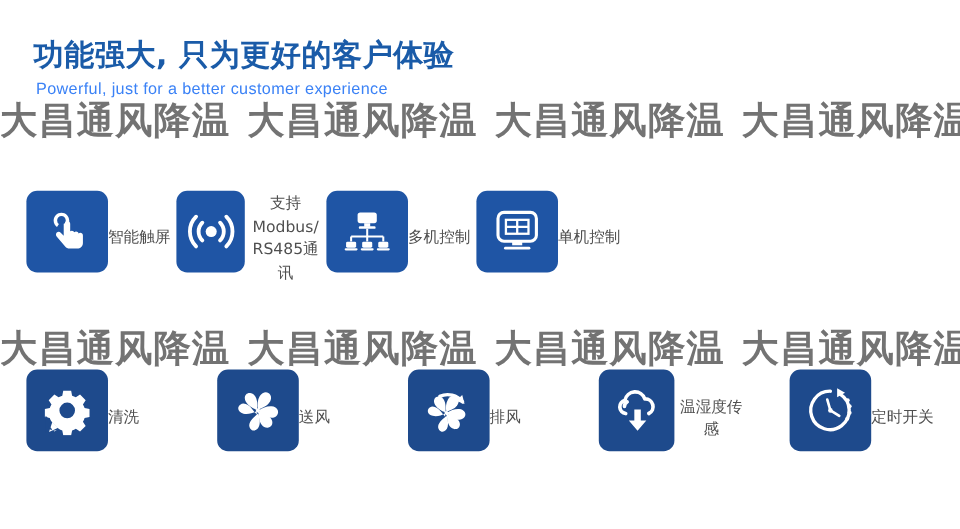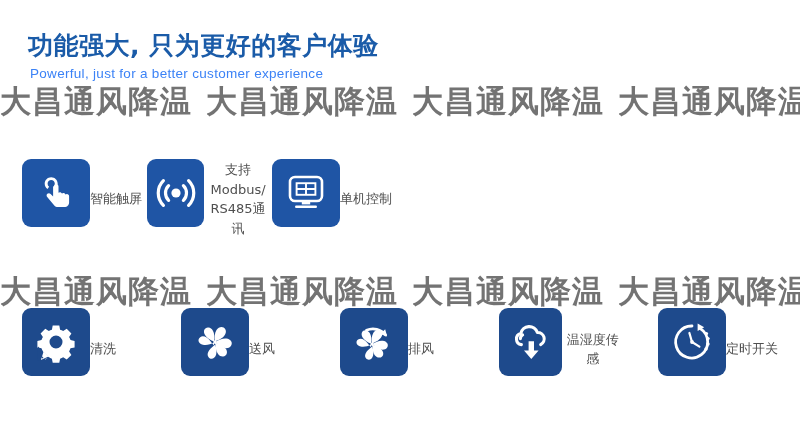--- a/index.html
+++ b/index.html
@@ -172,20 +172,37 @@
             <path d="M29.4 12.6a10.4 10.4 0 0 1 0 14.8" stroke="#ffffff" stroke-width="3.2" fill="none" stroke-linecap="round"></path>
             <path d="M14.6 12.6a10.4 10.4 0 0 0 0 14.8" stroke="#ffffff" stroke-width="3.2" fill="none" stroke-linecap="round"></path>
             <path d="M34.6 7.6a17.5 17.5 0 0 1 0 24.8" stroke="#ffffff" stroke-width="3.2" fill="none" stroke-linecap="round"></path>
             <path d="M9.4 7.6a17.5 17.5 0 0 0 0 24.8" stroke="#ffffff" stroke-width="3.2" fill="none" stroke-linecap="round"></path>
           </svg>
         </div>
         <div class="feature-label">支持Modbus/
 RS485通讯</div>
       </div>
 
+      <div class="feature-cell">
+        <div class="tile">
+          <svg width="42" height="40" viewBox="0 0 42 40">
+            <rect x="13" y="4" width="16" height="9" rx="2.2" fill="#ffffff"></rect>
+            <rect x="18.5" y="13" width="5" height="3" fill="#ffffff"></rect>
+            <rect x="14" y="15.6" width="14" height="2.1" rx="1" fill="#ffffff"></rect>
+            <path d="M21 17.7v6.4M7.6 24.1h26.8M7.6 24.1v4.2M21 24.1v4.2M34.4 24.1v4.2" stroke="#ffffff" stroke-width="1.7" fill="none"></path>
+            <rect x="3.4" y="28.4" width="8.4" height="5" rx="1.2" fill="#ffffff"></rect>
+            <rect x="2.2" y="33.8" width="10.8" height="1.9" rx="0.9" fill="#ffffff"></rect>
+            <rect x="16.8" y="28.4" width="8.4" height="5" rx="1.2" fill="#ffffff"></rect>
+            <rect x="15.6" y="33.8" width="10.8" height="1.9" rx="0.9" fill="#ffffff"></rect>
+            <rect x="30.2" y="28.4" width="8.4" height="5" rx="1.2" fill="#ffffff"></rect>
+            <rect x="29" y="33.8" width="10.8" height="1.9" rx="0.9" fill="#ffffff"></rect>
+          </svg>
+        </div>
+        <div class="feature-label">多机控制</div>
+      </div>
 
 
       <div class="feature-cell">
         <div class="tile">
           <svg width="42" height="42" viewBox="0 0 42 42">
             <rect x="5" y="5" width="32" height="24" rx="5" fill="none" stroke="#ffffff" stroke-width="2.6"></rect>
             <rect x="11.6" y="11.2" width="18.8" height="11.6" fill="none" stroke="#ffffff" stroke-width="1.9"></rect>
             <path d="M11.6 17h18.8M21 11.2v11.6" stroke="#ffffff" stroke-width="1.9"></path>
             <rect x="16.8" y="29.4" width="8.4" height="3" fill="#ffffff"></rect>
             <rect x="10" y="33.6" width="22" height="2.4" rx="1.2" fill="#ffffff"></rect>

